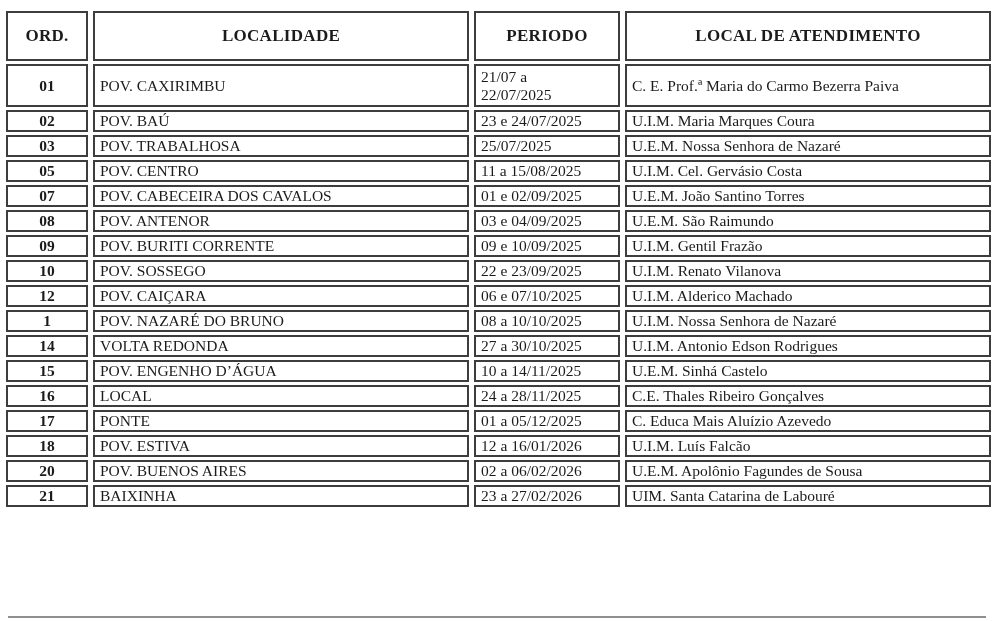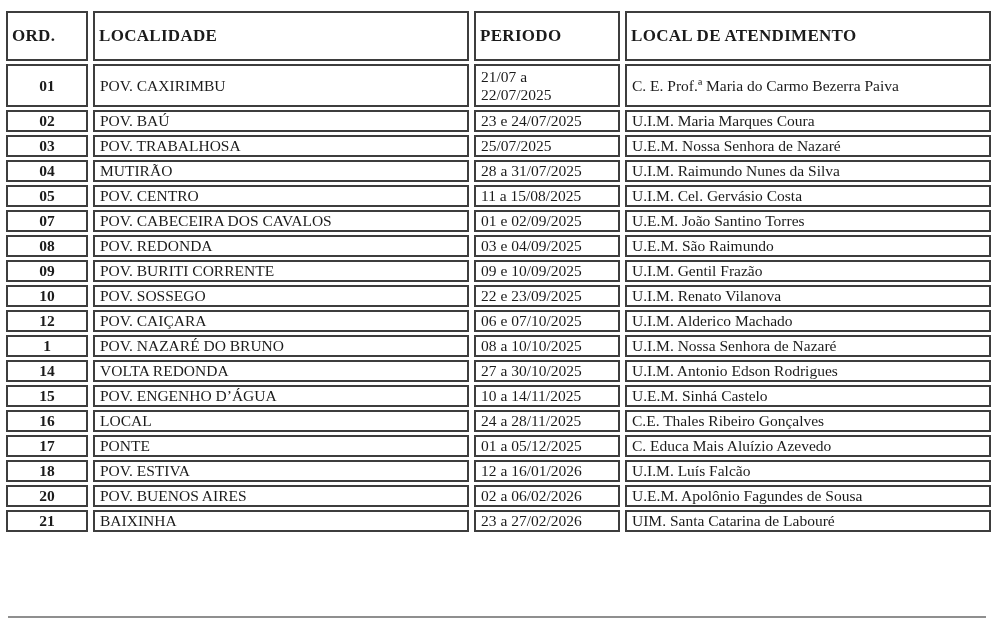--- a/index.html
+++ b/index.html
@@ -28,21 +28,21 @@
 
   th, td {
     border: 2px solid #3d3d3d;
     background: #ffffff;
     overflow: hidden;
   }
   th {
     height: 50px;
     font-size: 17px;
     font-weight: bold;
-    text-align: left;
+    text-align: center;
     vertical-align: middle;
     letter-spacing: 0.3px;
     padding: 12px 4px;
   }
   td {
     height: 22px;
     font-size: 15.5px;
     vertical-align: middle;
     padding: 0 5px;
     white-space: nowrap;
@@ -96,40 +96,34 @@
     <td class="per">23 e 24/07/2025</td>
     <td class="at">U.I.M. Maria Marques Coura</td>
   </tr>
         <tr>
     <td class="ord">03</td>
     <td class="loc">POV. TRABALHOSA</td>
     <td class="per">25/07/2025</td>
     <td class="at">U.E.M. Nossa Senhora de Nazaré</td>
   </tr>
         <tr>
-    <td class="ord">04</td>
-    <td class="loc">MUTIRÃO</td>
-    <td class="per">28 a 31/07/2025</td>
-    <td class="at">U.I.M. Raimundo Nunes da Silva</td>
-  </tr>
-        <tr>
     <td class="ord">05</td>
     <td class="loc">POV. CENTRO</td>
     <td class="per">11 a 15/08/2025</td>
     <td class="at">U.I.M. Cel. Gervásio Costa</td>
   </tr>
         <tr>
     <td class="ord">07</td>
     <td class="loc">POV. CABECEIRA DOS CAVALOS</td>
     <td class="per">01 e 02/09/2025</td>
     <td class="at">U.E.M. João Santino Torres</td>
   </tr>
         <tr>
     <td class="ord">08</td>
-    <td class="loc">POV. REDONDA</td>
+    <td class="loc">POV. ANTENOR</td>
     <td class="per">03 e 04/09/2025</td>
     <td class="at">U.E.M. São Raimundo</td>
   </tr>
         <tr>
     <td class="ord">09</td>
     <td class="loc">POV. BURITI CORRENTE</td>
     <td class="per">09 e 10/09/2025</td>
     <td class="at">U.I.M. Gentil Frazão</td>
   </tr>
         <tr>

